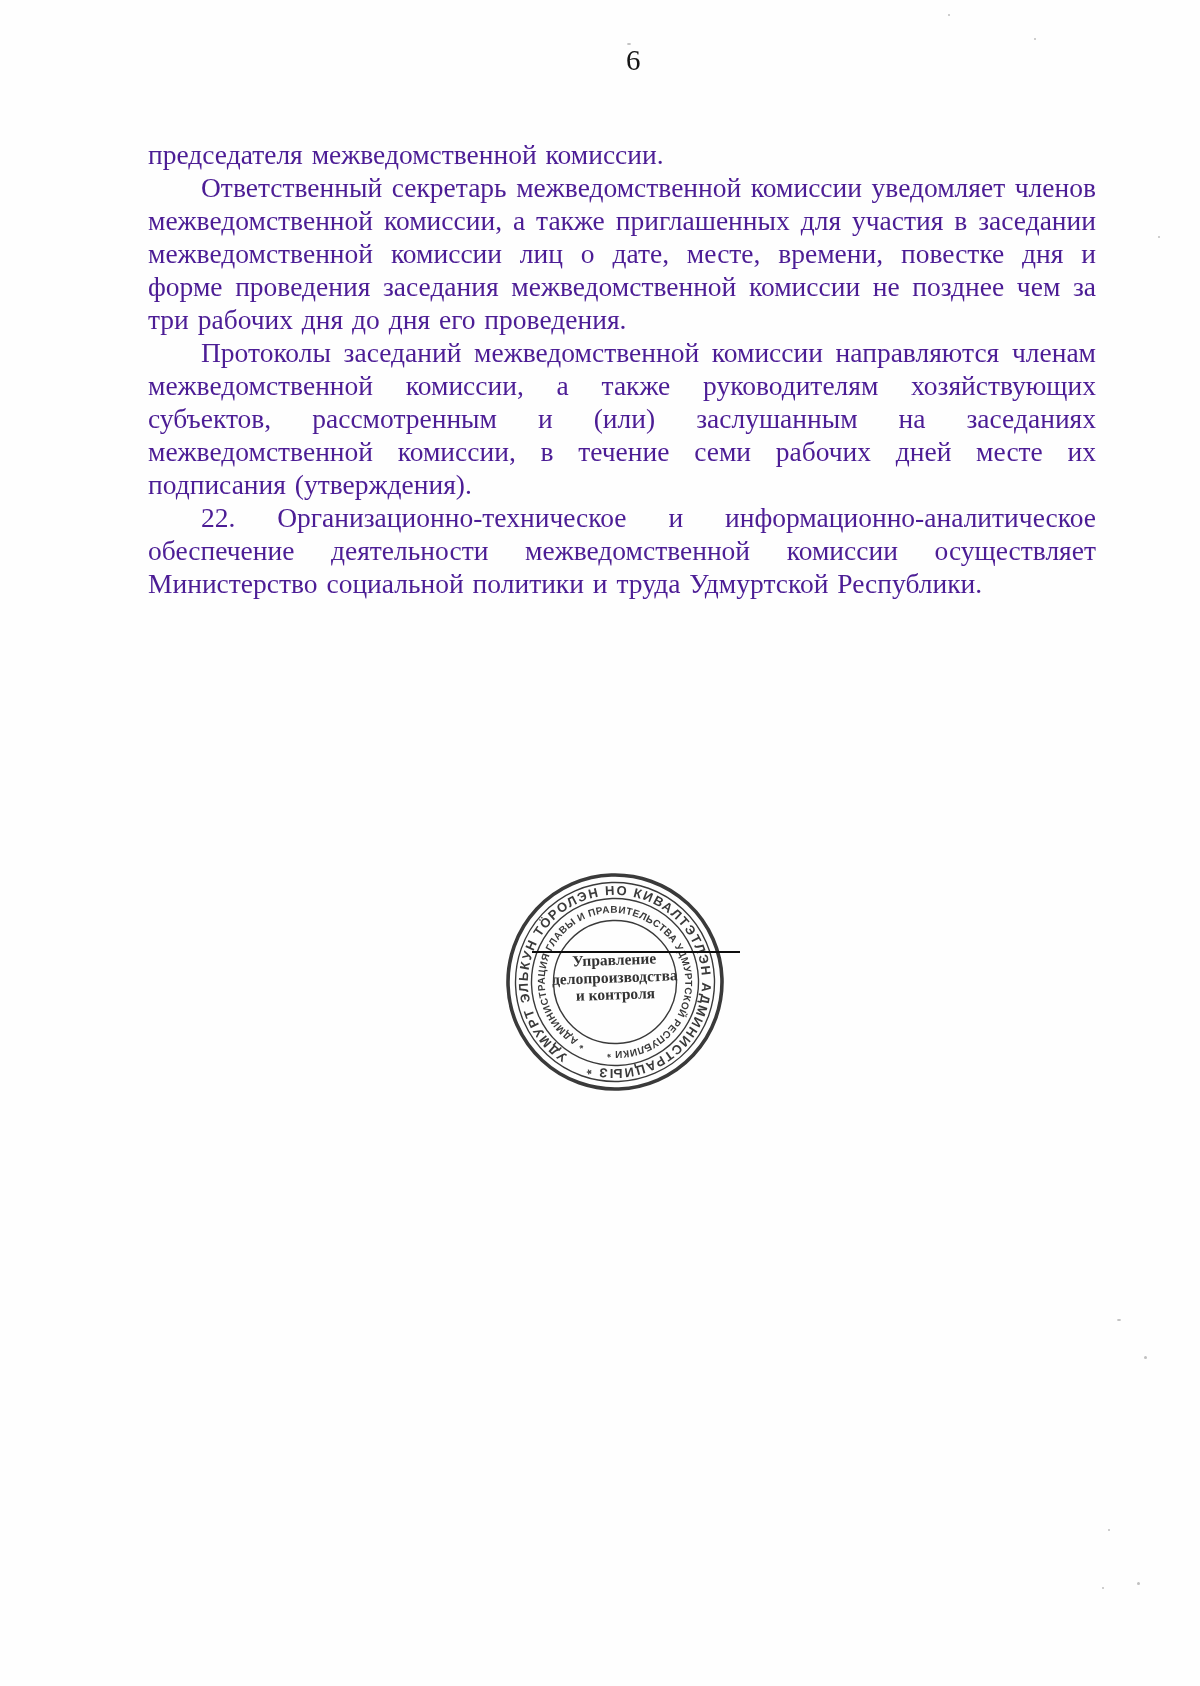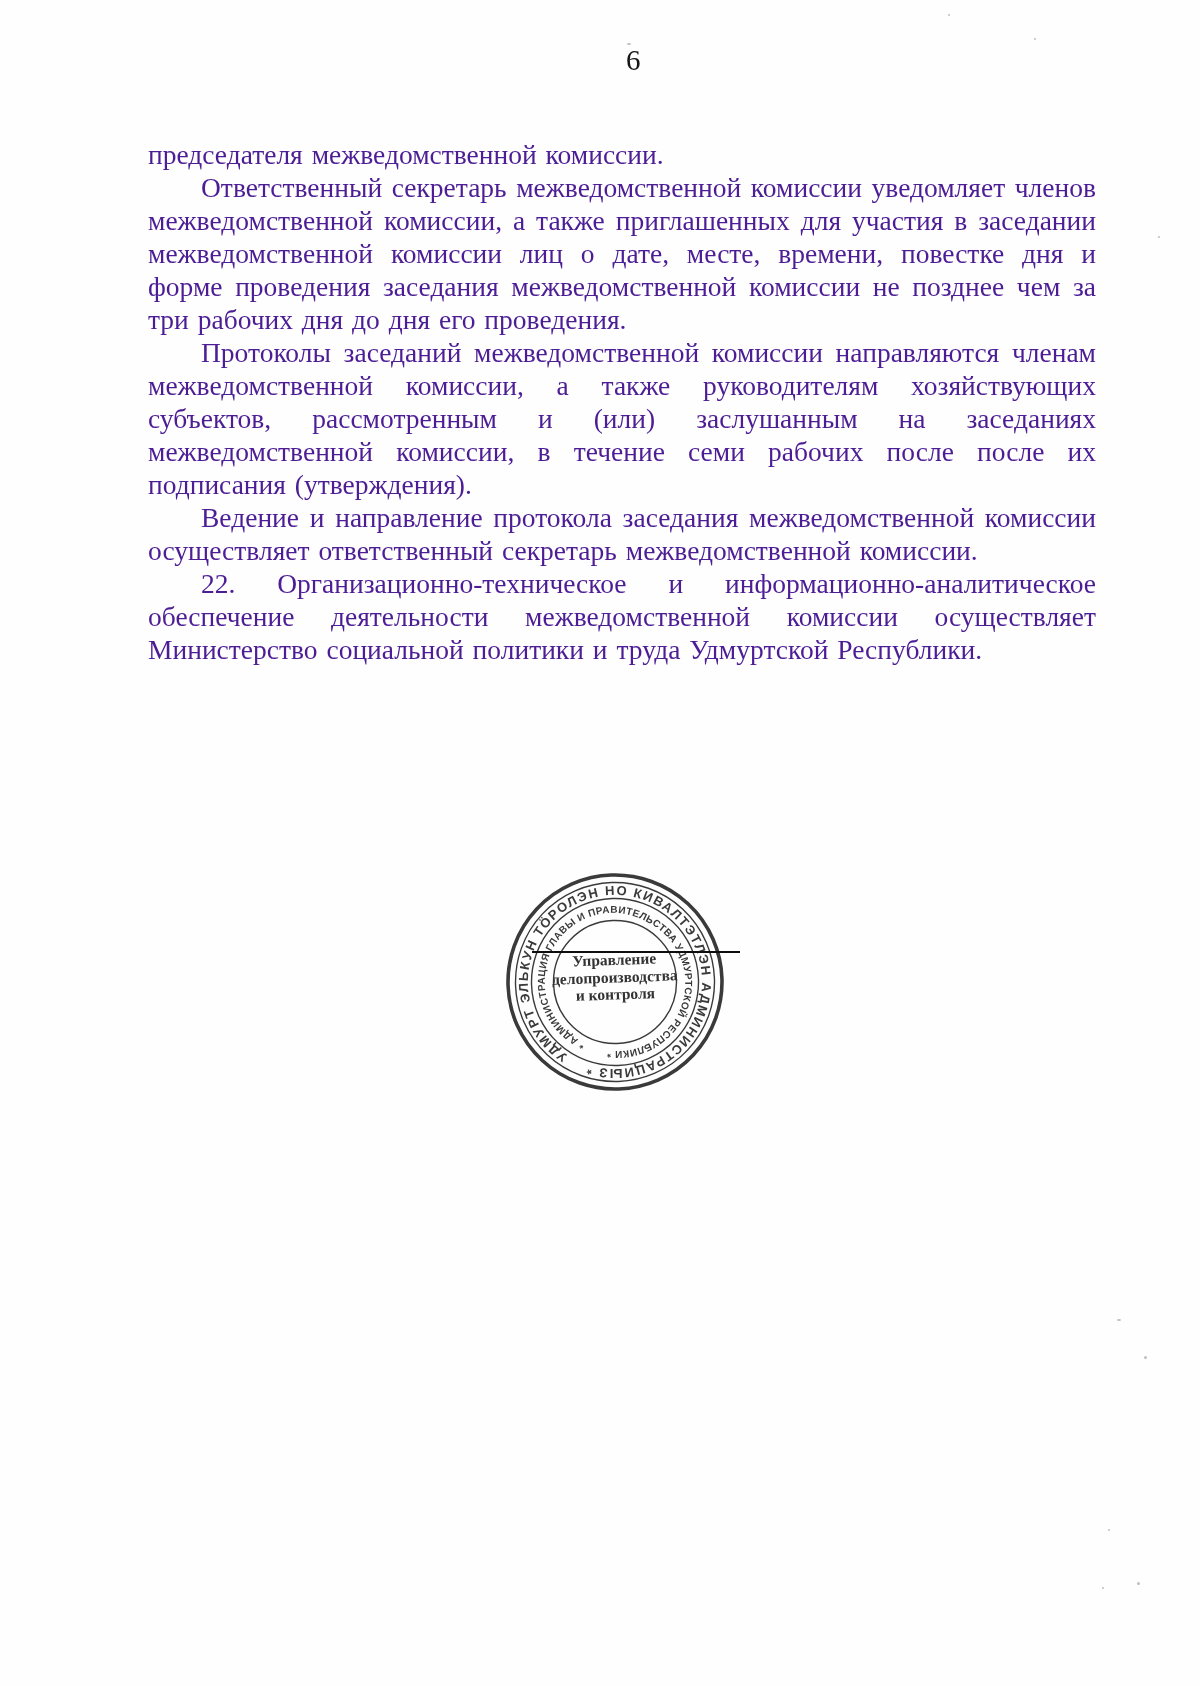--- a/index.html
+++ b/index.html
@@ -91,22 +91,21 @@
 </head>
 <body>
 
 <div class="page">
 
   <div class="page-number">6</div>
 
   <div class="text-block">
     <p class="no-indent">председателя межведомственной комиссии.</p>
     <p>Ответственный секретарь межведомственной комиссии уведомляет членов межведомственной комиссии, а также приглашенных для участия в заседании межведомственной комиссии лиц о дате, месте, времени, повестке дня и форме проведения заседания межведомственной комиссии не позднее чем за три рабочих дня до дня его проведения.</p>
-    <p>Протоколы заседаний межведомственной комиссии направляются членам межведомственной комиссии, а также руководителям хозяйствующих субъектов, рассмотренным и (или) заслушанным на заседаниях межведомственной комиссии, в течение семи рабочих после после их подписания (утверждения).</p>
-    <p>Ведение и направление протокола заседания межведомственной комиссии осуществляет ответственный секретарь межведомственной комиссии.</p>
+    <p>Протоколы заседаний межведомственной комиссии направляются членам межведомственной комиссии, а также руководителям хозяйствующих субъектов, рассмотренным и (или) заслушанным на заседаниях межведомственной комиссии, в течение семи рабочих дней месте их подписания (утверждения).</p>
     <p>22. Организационно-техническое и информационно-аналитическое обеспечение деятельности межведомственной комиссии осуществляет Министерство социальной политики и труда Удмуртской Республики.</p>
   </div>
 
   <div class="stamp">
     <svg viewBox="0 0 224 224" width="224" height="224">
       <defs>
         <path id="outerTextPath" d="M 62.1 183.3 A 87 87 0 1 1 161.9 40.7 A 87 87 0 1 1 62.1 183.3" fill="none"></path>
         <path id="innerTextPath" d="M 80.1 172 A 68 68 0 1 1 143.9 52 A 68 68 0 1 1 80.1 172" fill="none"></path>
       </defs>
       <g fill="none" stroke="#2a2a2a">

